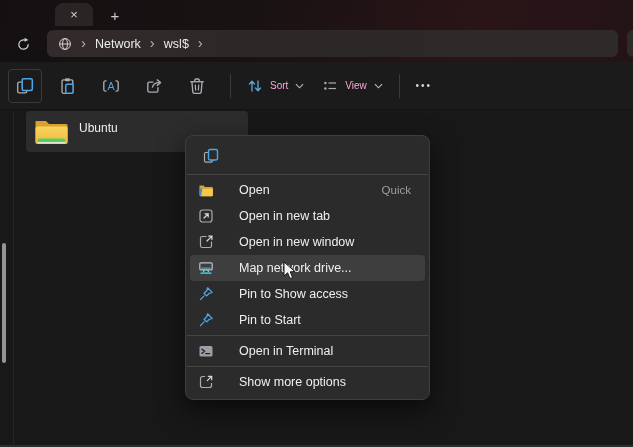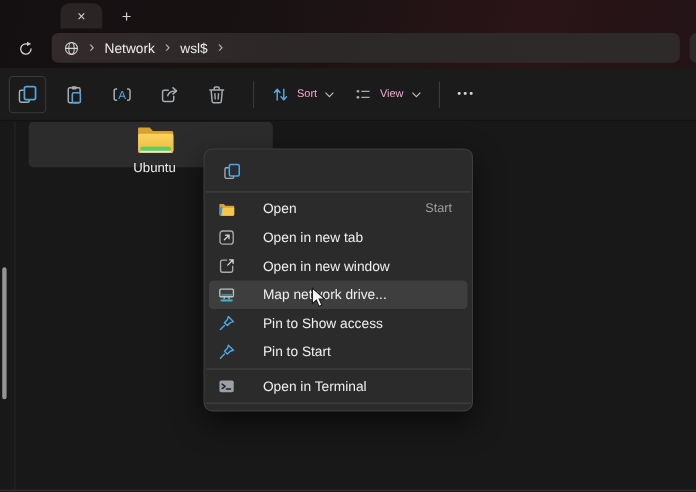--- a/index.html
+++ b/index.html
@@ -38,21 +38,21 @@
   .tb-more{width:34px;height:34px;display:flex;align-items:center;justify-content:center;
     color:#d8d8d8;font-size:10px;letter-spacing:2px;border-radius:4px;}
 
   
   .content{position:absolute;left:0;top:111px;width:633px;height:336px;background:#181818;}
   .nav-divider{position:absolute;left:13px;top:111px;width:1px;height:336px;background:#262626;}
   .nav-scrollbar{position:absolute;left:2px;top:243px;width:4px;height:120px;background:#949494;border-radius:2px;}
   .bottom-edge{position:absolute;left:0;top:445px;width:633px;height:2px;background:#2c2c2c;}
 
   .file-tile{position:absolute;left:26px;top:111px;width:222px;height:41px;background:#2c2c2c;
-    border-radius:4px;display:flex;align-items:center;padding-left:7px;box-sizing:border-box;gap:10px;flex-direction:column;}
+    border-radius:4px;display:flex;align-items:center;padding-left:7px;box-sizing:border-box;gap:10px;}
   .file-label{font-size:12px;color:#f0f0f0;margin-top:-8px;}
 
   
   .ctx{position:absolute;left:185px;top:135px;width:245px;background:#2b2b2b;
     border:1px solid #3e3e3e;border-radius:8px;box-shadow:0 10px 26px rgba(0,0,0,.6);
     box-sizing:border-box;padding:4px 0;z-index:5;}
   .ctx-quick{display:flex;align-items:center;height:32px;padding:0 12px;}
   .ctx-quick-btn{width:26px;height:26px;border-radius:4px;display:flex;align-items:center;justify-content:center;}
   .ctx-sep{height:1px;background:#454545;margin:2px 1px;}
   .mi{display:flex;align-items:center;height:26px;margin:0 4px;border-radius:4px;
@@ -220,21 +220,21 @@
 
     <div class="mi">
       <span class="mi-ic">
         <svg width="16" height="16" viewBox="0 0 16 16">
           <path d="M1.5,3.5 h4 l1.4,1.5 H14 a0.9,0.9 0 0 1 0.9,0.9 V13 a1.2,1.2 0 0 1 -1.2,1.2 H2.7 A1.2,1.2 0 0 1 1.5,13 Z" fill="#dba12f"></path>
           <path d="M1.5,13 L1.5,6.5 L4.6,6.5 L3.4,14.1 Z" fill="#4291d8"></path>
           <path d="M4.4,6.8 H14.9 V13 a1.2,1.2 0 0 1 -1.2,1.2 H3.2 Z" fill="#f6c74b"></path>
         </svg>
       </span>
       <span class="mi-label">Open</span>
-      <span class="mi-sc">Start</span>
+      <span class="mi-sc">Quick</span>
     </div>
 
     <div class="mi">
       <span class="mi-ic">
         <svg width="16" height="16" viewBox="0 0 16 16">
           <rect x="2" y="2" width="12" height="12" rx="2.5" fill="none" stroke="#a9adb1" stroke-width="1.2"></rect>
           <path d="M6,10 L10,6 M7,5.8 h3.2 V9" fill="none" stroke="#d8d8d8" stroke-width="1.2" stroke-linecap="round"></path>
         </svg>
       </span>
       <span class="mi-label">Open in new tab</span>
@@ -297,20 +297,30 @@
           <path d="M4,6.2 L6.6,8.2 L4,10.2" fill="none" stroke="#222" stroke-width="1.4" stroke-linecap="round" stroke-linejoin="round"></path>
           <line x1="7.8" y1="10.6" x2="11.6" y2="10.6" stroke="#222" stroke-width="1.4" stroke-linecap="round"></line>
         </svg>
       </span>
       <span class="mi-label">Open in Terminal</span>
       <span class="mi-sc"></span>
     </div>
 
     <div class="ctx-sep"></div>
 
+    <div class="mi">
+      <span class="mi-ic">
+        <svg width="16" height="16" viewBox="0 0 16 16">
+          <path d="M7,2.5 H4.5 A2,2 0 0 0 2.5,4.5 v7 a2,2 0 0 0 2,2 h7 a2,2 0 0 0 2,-2 V9" fill="none" stroke="#a9adb1" stroke-width="1.2"></path>
+          <path d="M9.3,6.7 L13.6,2.4 M10.3,2.3 h3.4 v3.4" fill="none" stroke="#d8d8d8" stroke-width="1.2" stroke-linecap="round"></path>
+        </svg>
+      </span>
+      <span class="mi-label">Show more options</span>
+      <span class="mi-sc"></span>
+    </div>
   </div>
 
   <div class="cursor">
     <svg width="14" height="20" viewBox="0 0 14 20">
       <path d="M1,1 L1,15 L4.6,11.8 L7,17.5 L9.6,16.4 L7.2,10.8 L12,10.6 Z" fill="#f5f5f5" stroke="#1a1a1a" stroke-width="1"></path>
     </svg>
   </div>
 
 </div>
 

